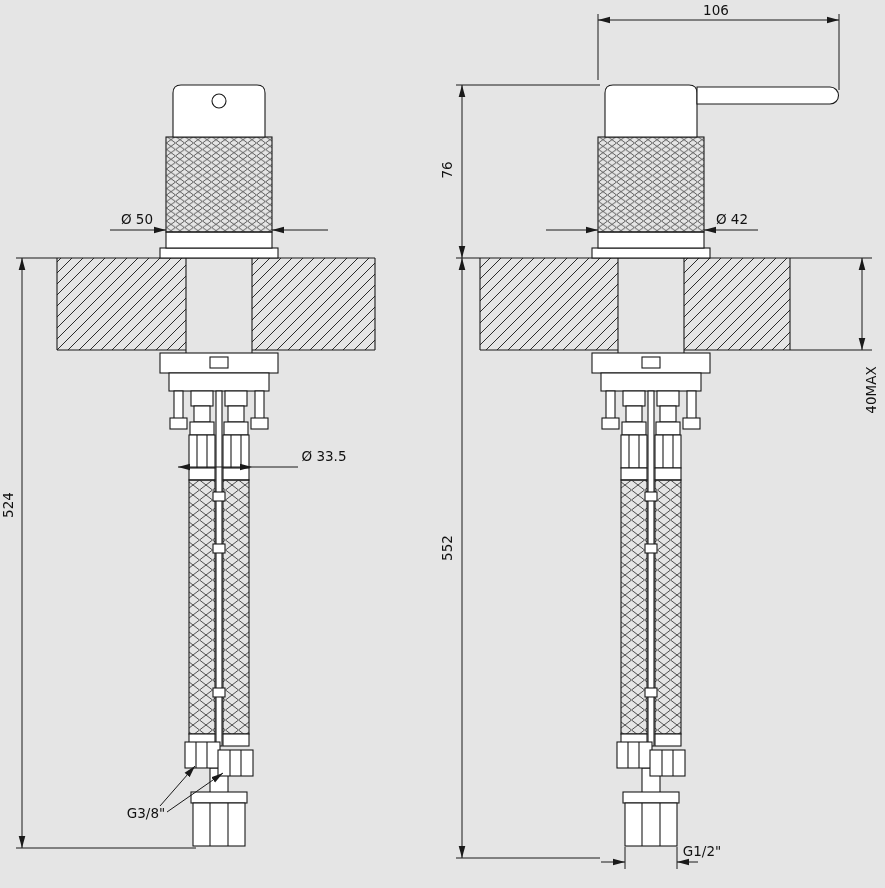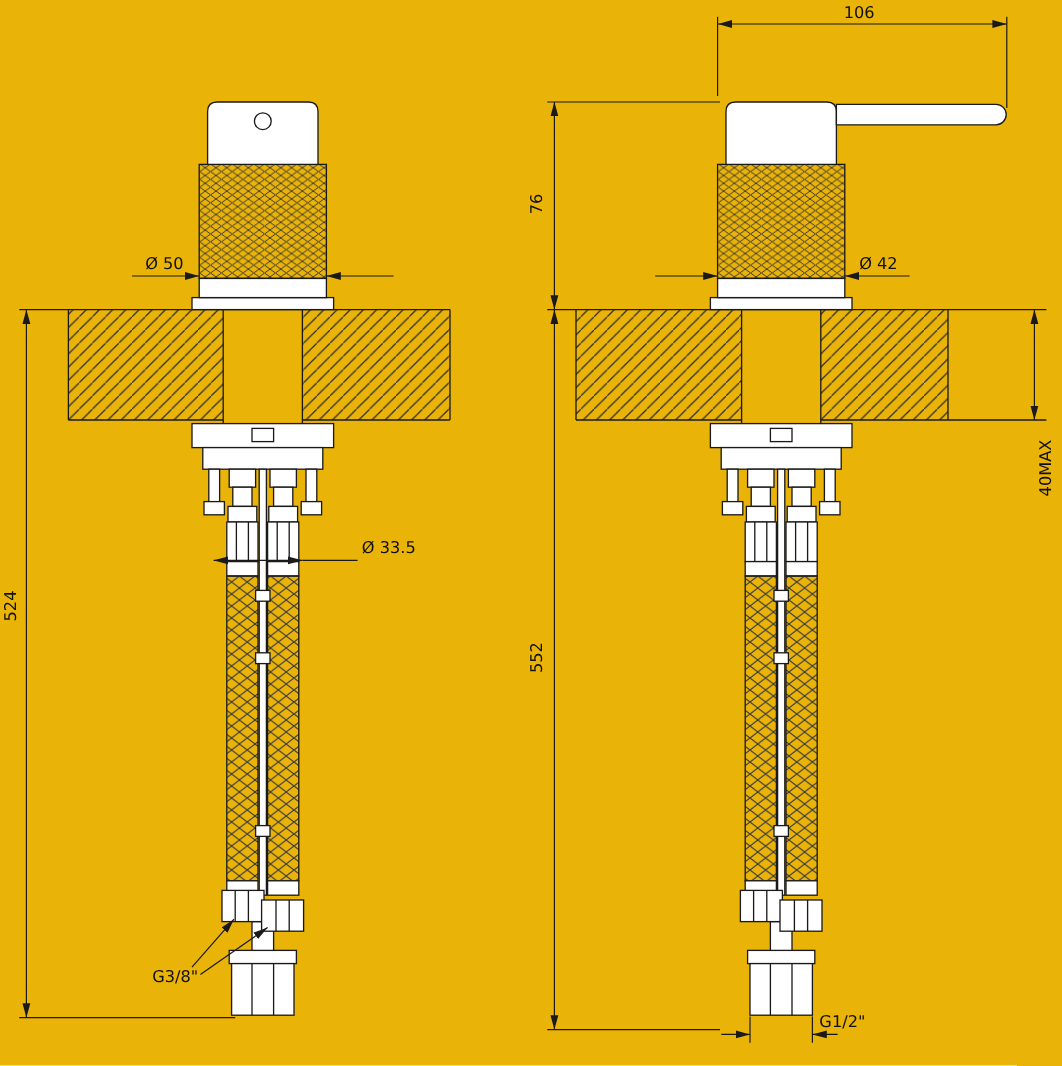--- a/index.html
+++ b/index.html
@@ -1,17 +1,17 @@
 <!DOCTYPE html>
 <html><head>
 <meta charset="utf-8">
 <style>
   html,body{margin:0;padding:0;background:#ffffff;}
   .sheet{
-    width:885px;height:888px;position:relative;background:#eab308;
+    width:885px;height:888px;position:relative;background:#e5e5e5;
     font-family:"DejaVu Sans", sans-serif;overflow:hidden;
   }
   svg{display:block;}
   .ln{stroke:#1a1a1a;stroke-width:1.1;fill:none;}
   .dim{stroke:#1a1a1a;stroke-width:1;fill:none;}
   text.dimtxt{font-size:13.5px;fill:#111;font-family:"DejaVu Sans",sans-serif;}
 </style>
 </head>
 <body>
 

